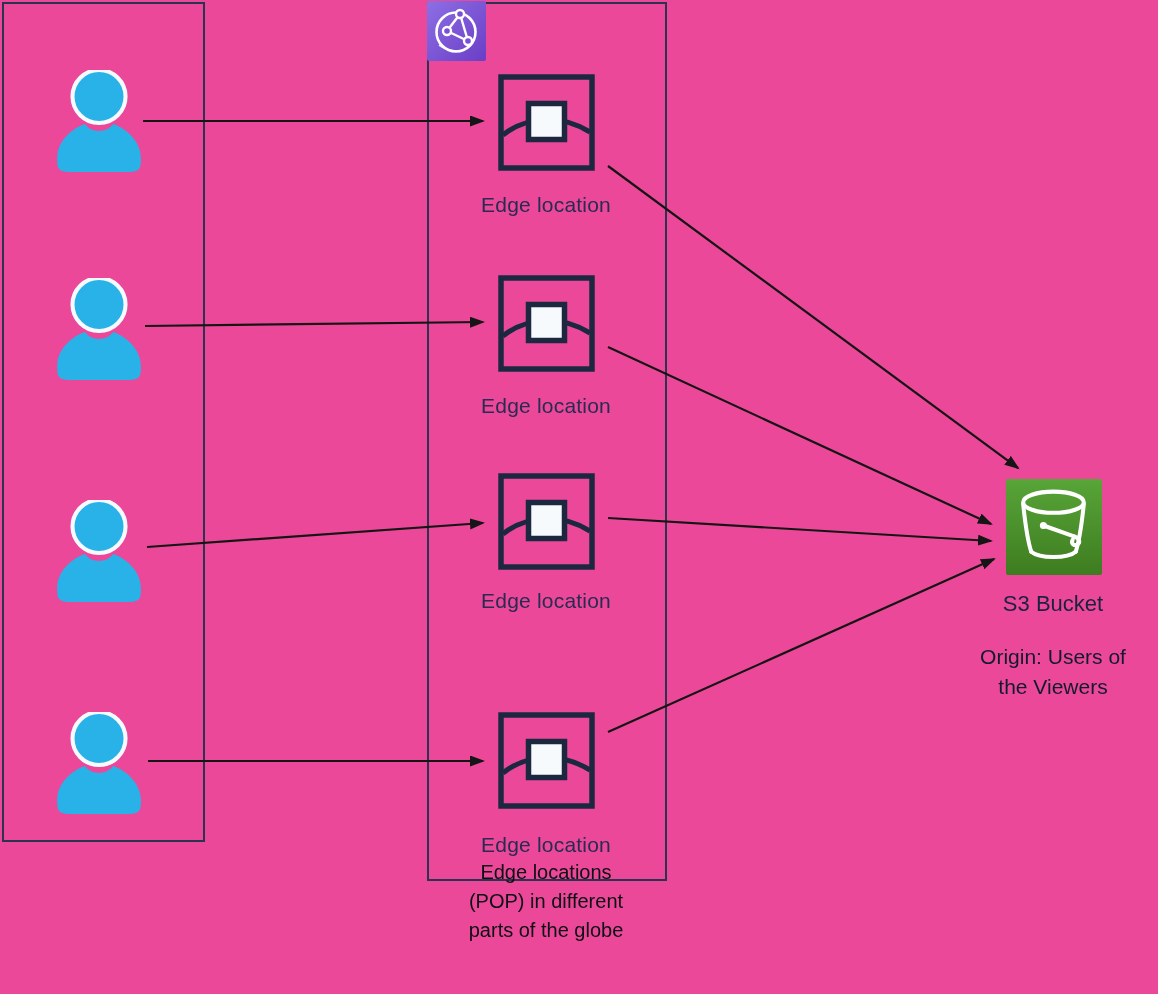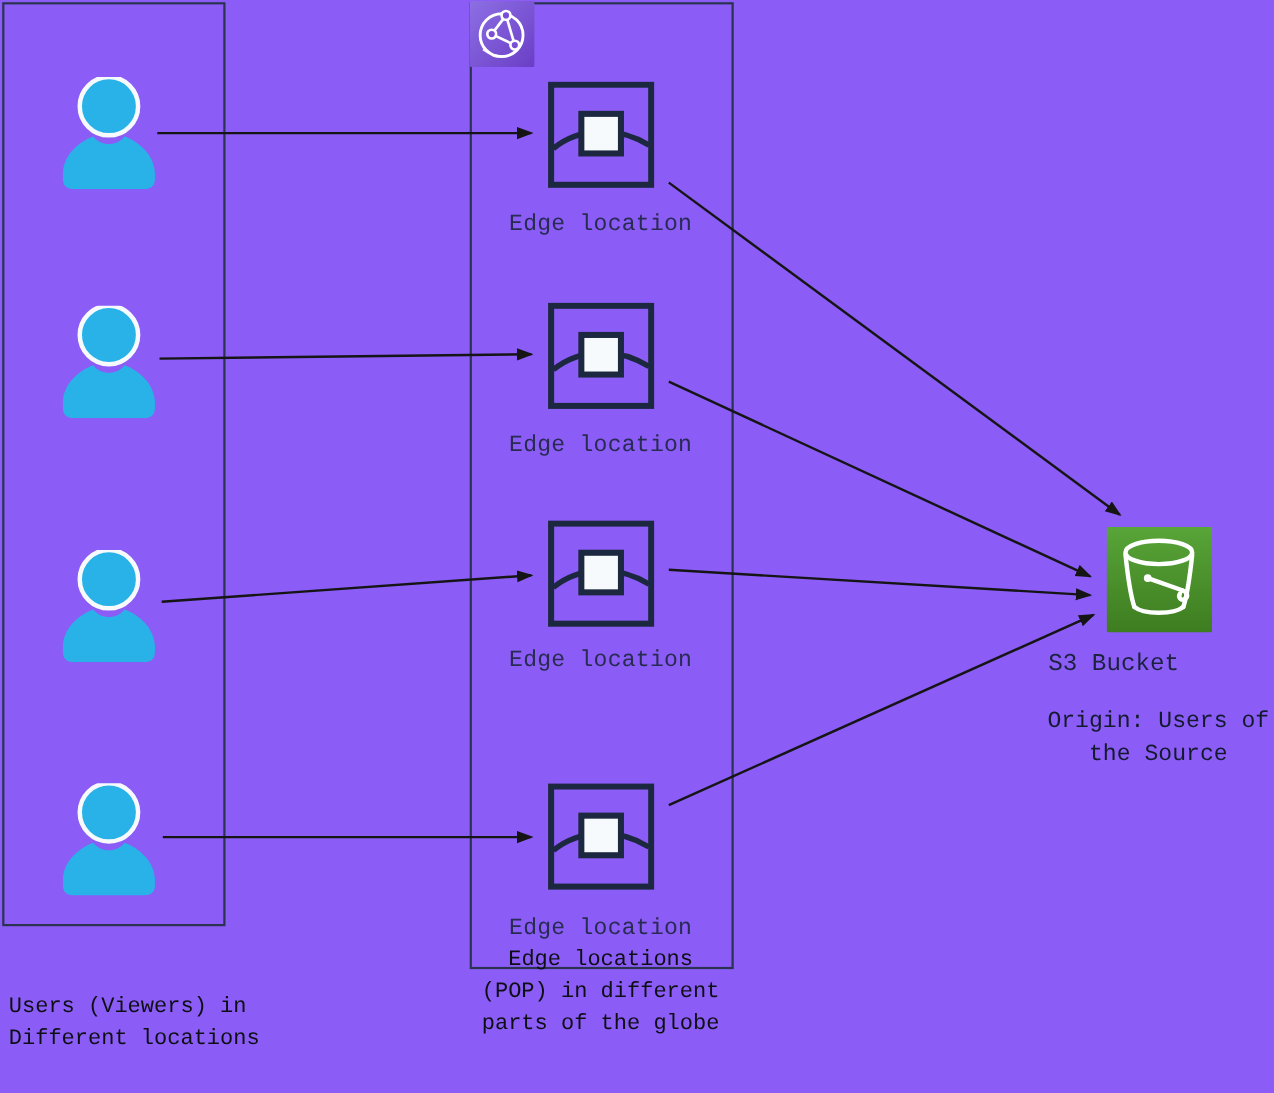--- a/index.html
+++ b/index.html
@@ -1,37 +1,37 @@
 <!DOCTYPE html>
 <html><head>
 <meta charset="utf-8">
 <style>
   html,body{margin:0;padding:0;}
   .canvas{
     position:relative;width:1158px;height:994px;
-    background:#8b5cf6;overflow:hidden;
-    font-family:Liberation Mono, monospace;
+    background:#ec4899;overflow:hidden;
+    font-family:Liberation Sans, sans-serif;
   }
   .layer{position:absolute;left:0;top:0;width:1158px;height:994px;pointer-events:none;}
   .panel-box{position:absolute;border:2px solid #2b3350;background:transparent;}
   .users-box{left:2px;top:2px;width:199px;height:836px;}
   .edge-box{left:427px;top:2px;width:236px;height:875px;}
   .abs{position:absolute;}
   .edge-label{
     position:absolute;left:446px;width:200px;text-align:center;
     font-size:21px;color:#282b52;letter-spacing:.2px;
   }
   .caption{
     position:absolute;font-size:20px;color:#0d0f14;line-height:29px;
     white-space:pre-line;
   }
   .caption-left{left:8px;top:901px;text-align:left;}
   .caption-mid{left:416px;top:858px;width:260px;text-align:center;}
   .s3-label{
-    position:absolute;left:953px;top:591px;width:200px;
+    position:absolute;left:953px;top:591px;width:200px;text-align:center;
     font-size:22px;color:#1b2240;
   }
   .origin-caption{
     position:absolute;left:928px;top:642px;width:250px;text-align:center;
     font-size:21px;color:#141a2e;line-height:30px;white-space:pre-line;
   }
   .watermark{
     position:absolute;right:12px;top:926px;
     font-size:31px;font-weight:bold;letter-spacing:2px;
     color:#fdfdfd;
@@ -144,23 +144,21 @@
       <path d="M25,72 C33,79 61,79 69,72"></path>
       <path d="M37,46 L68,57"></path>
       <path d="M68,57 c5,2 6,6 2,8 c-3,1.5 -6,-1.5 -4,-5"></path>
     </g>
     <circle cx="37" cy="46" r="3.5" fill="#ffffff"></circle>
   </svg>
 
   <div class="s3-label">S3 Bucket</div>
 
   <div class="origin-caption"><span>Origin: Users of</span>
-<span>the Source</span></div>
+<span>the Viewers</span></div>
 
-  <div class="caption caption-left"><span>Users (Viewers) in</span>
-<span>Different locations</span></div>
 
   <div class="caption caption-mid"><span>Edge locations</span>
 <span>(POP)  in different</span>
 <span>parts of the globe</span></div>
 
 
 </div>
 
 </body></html>

